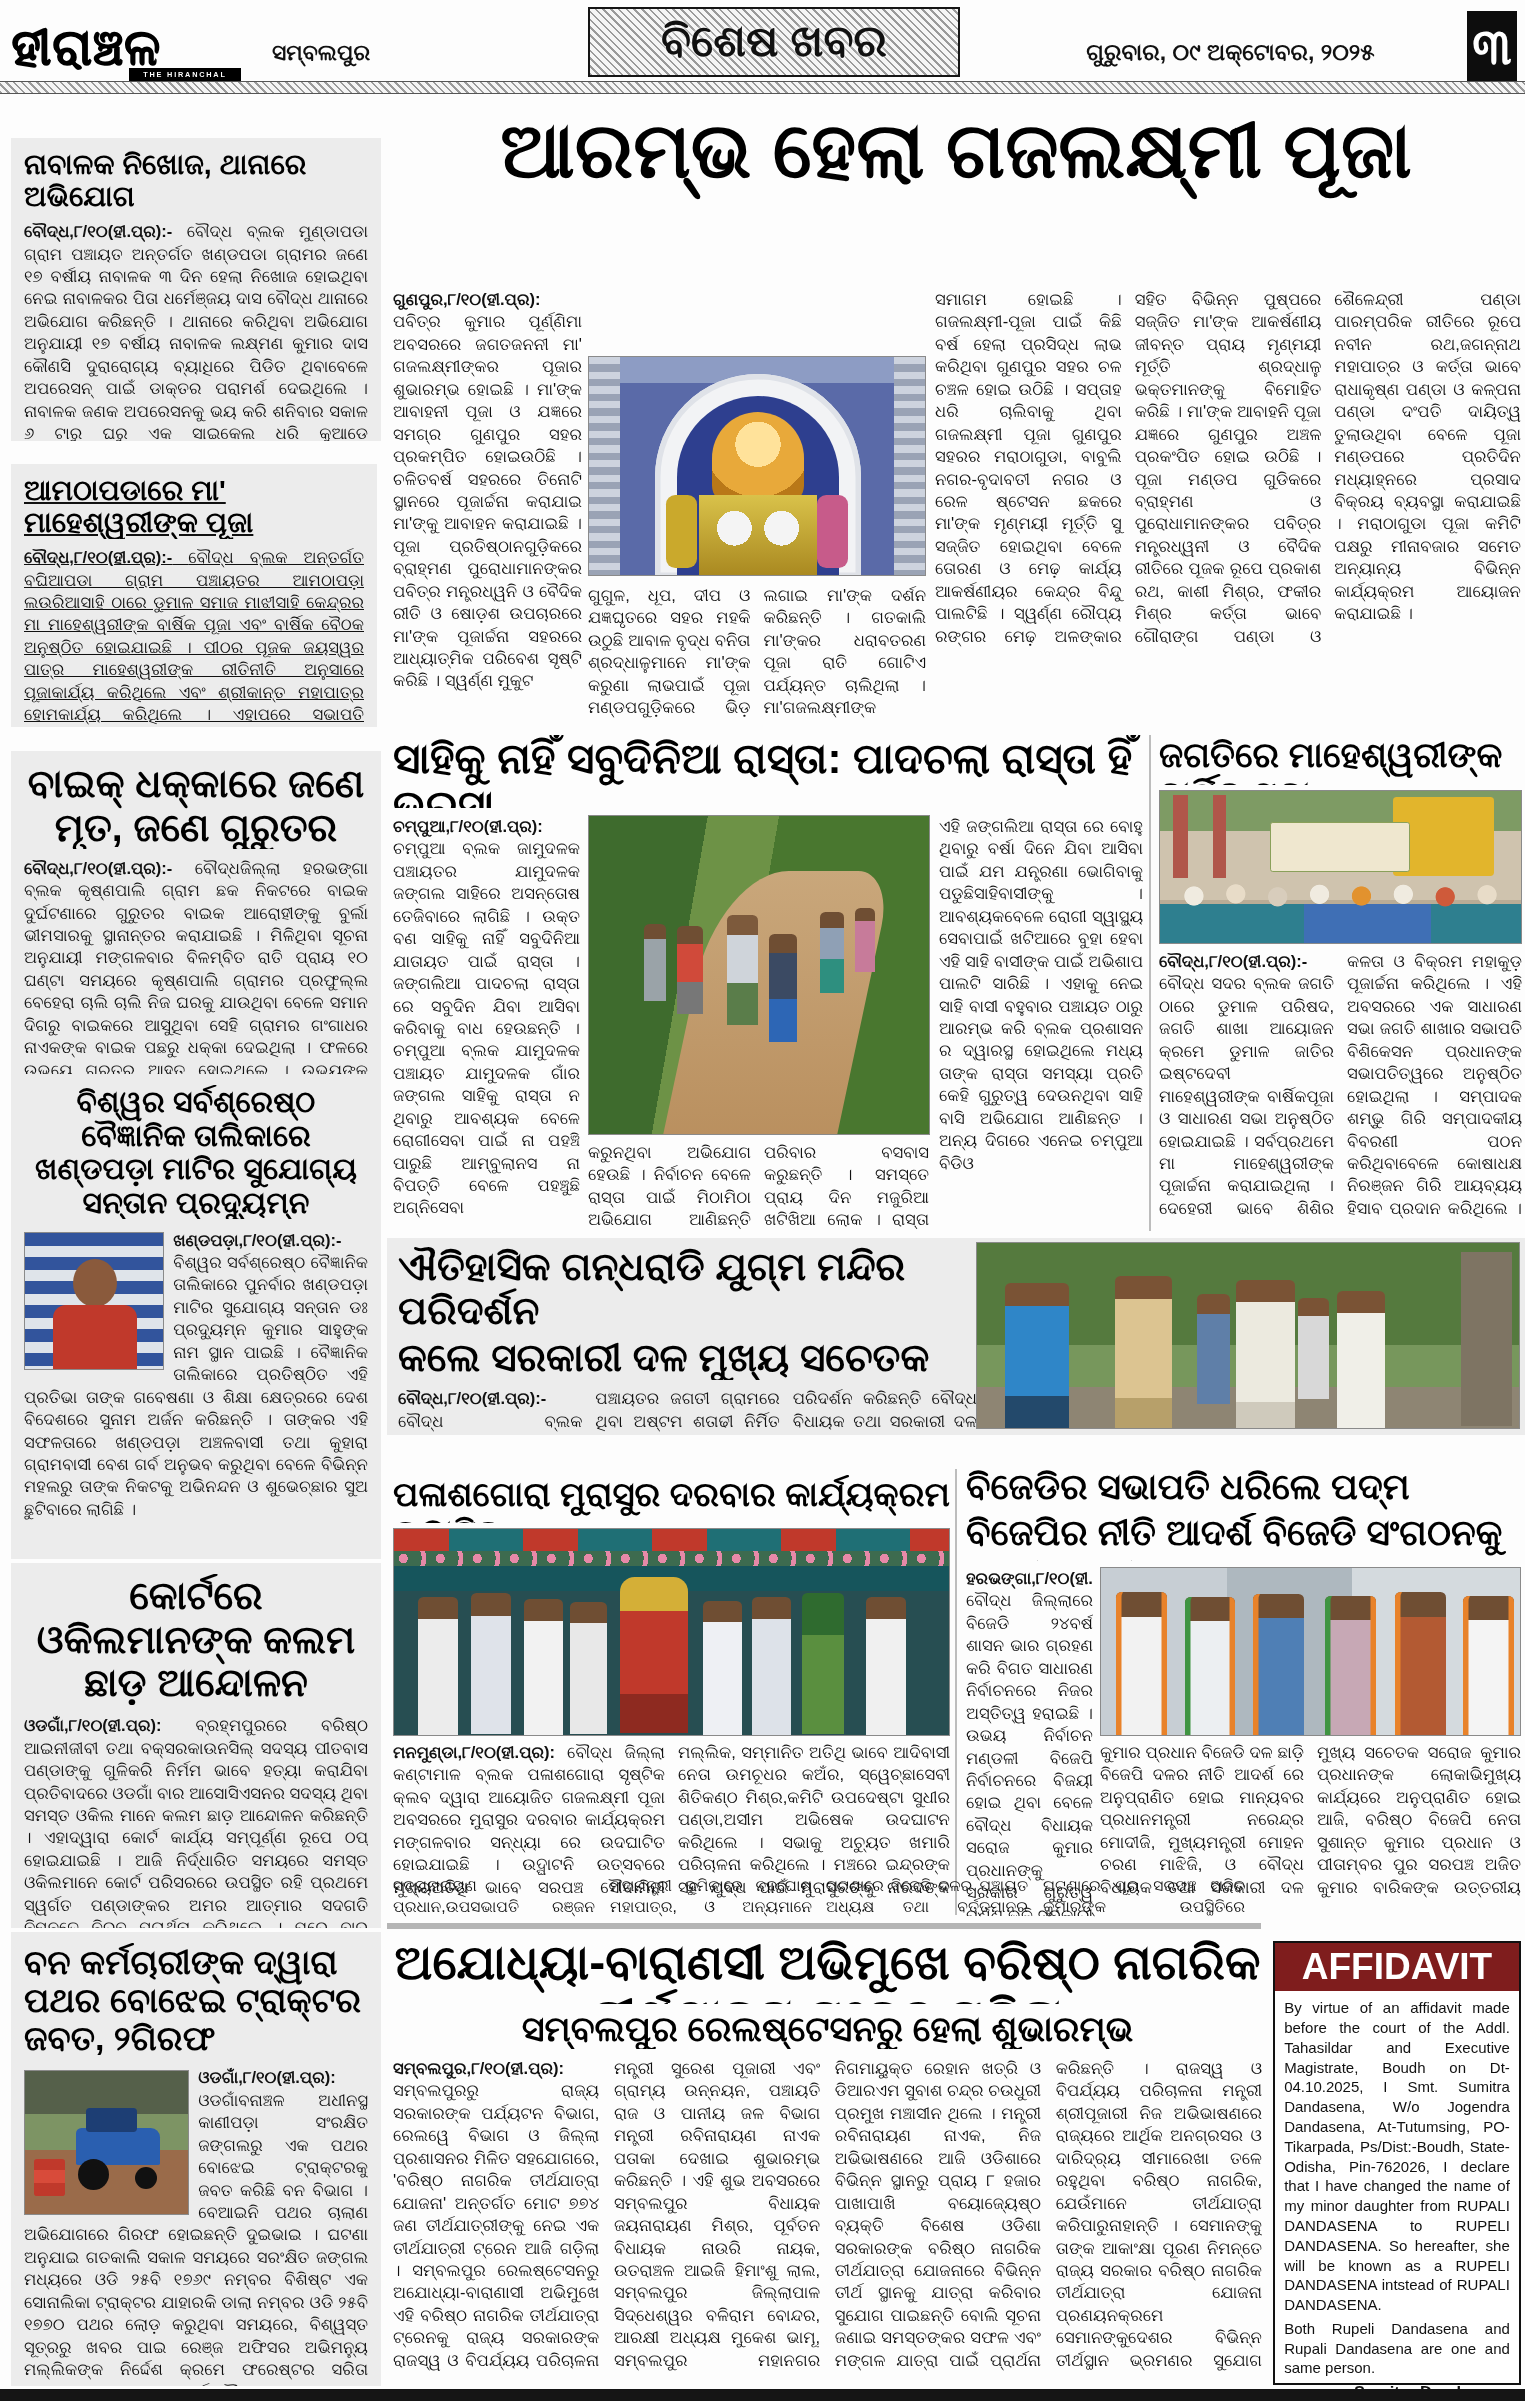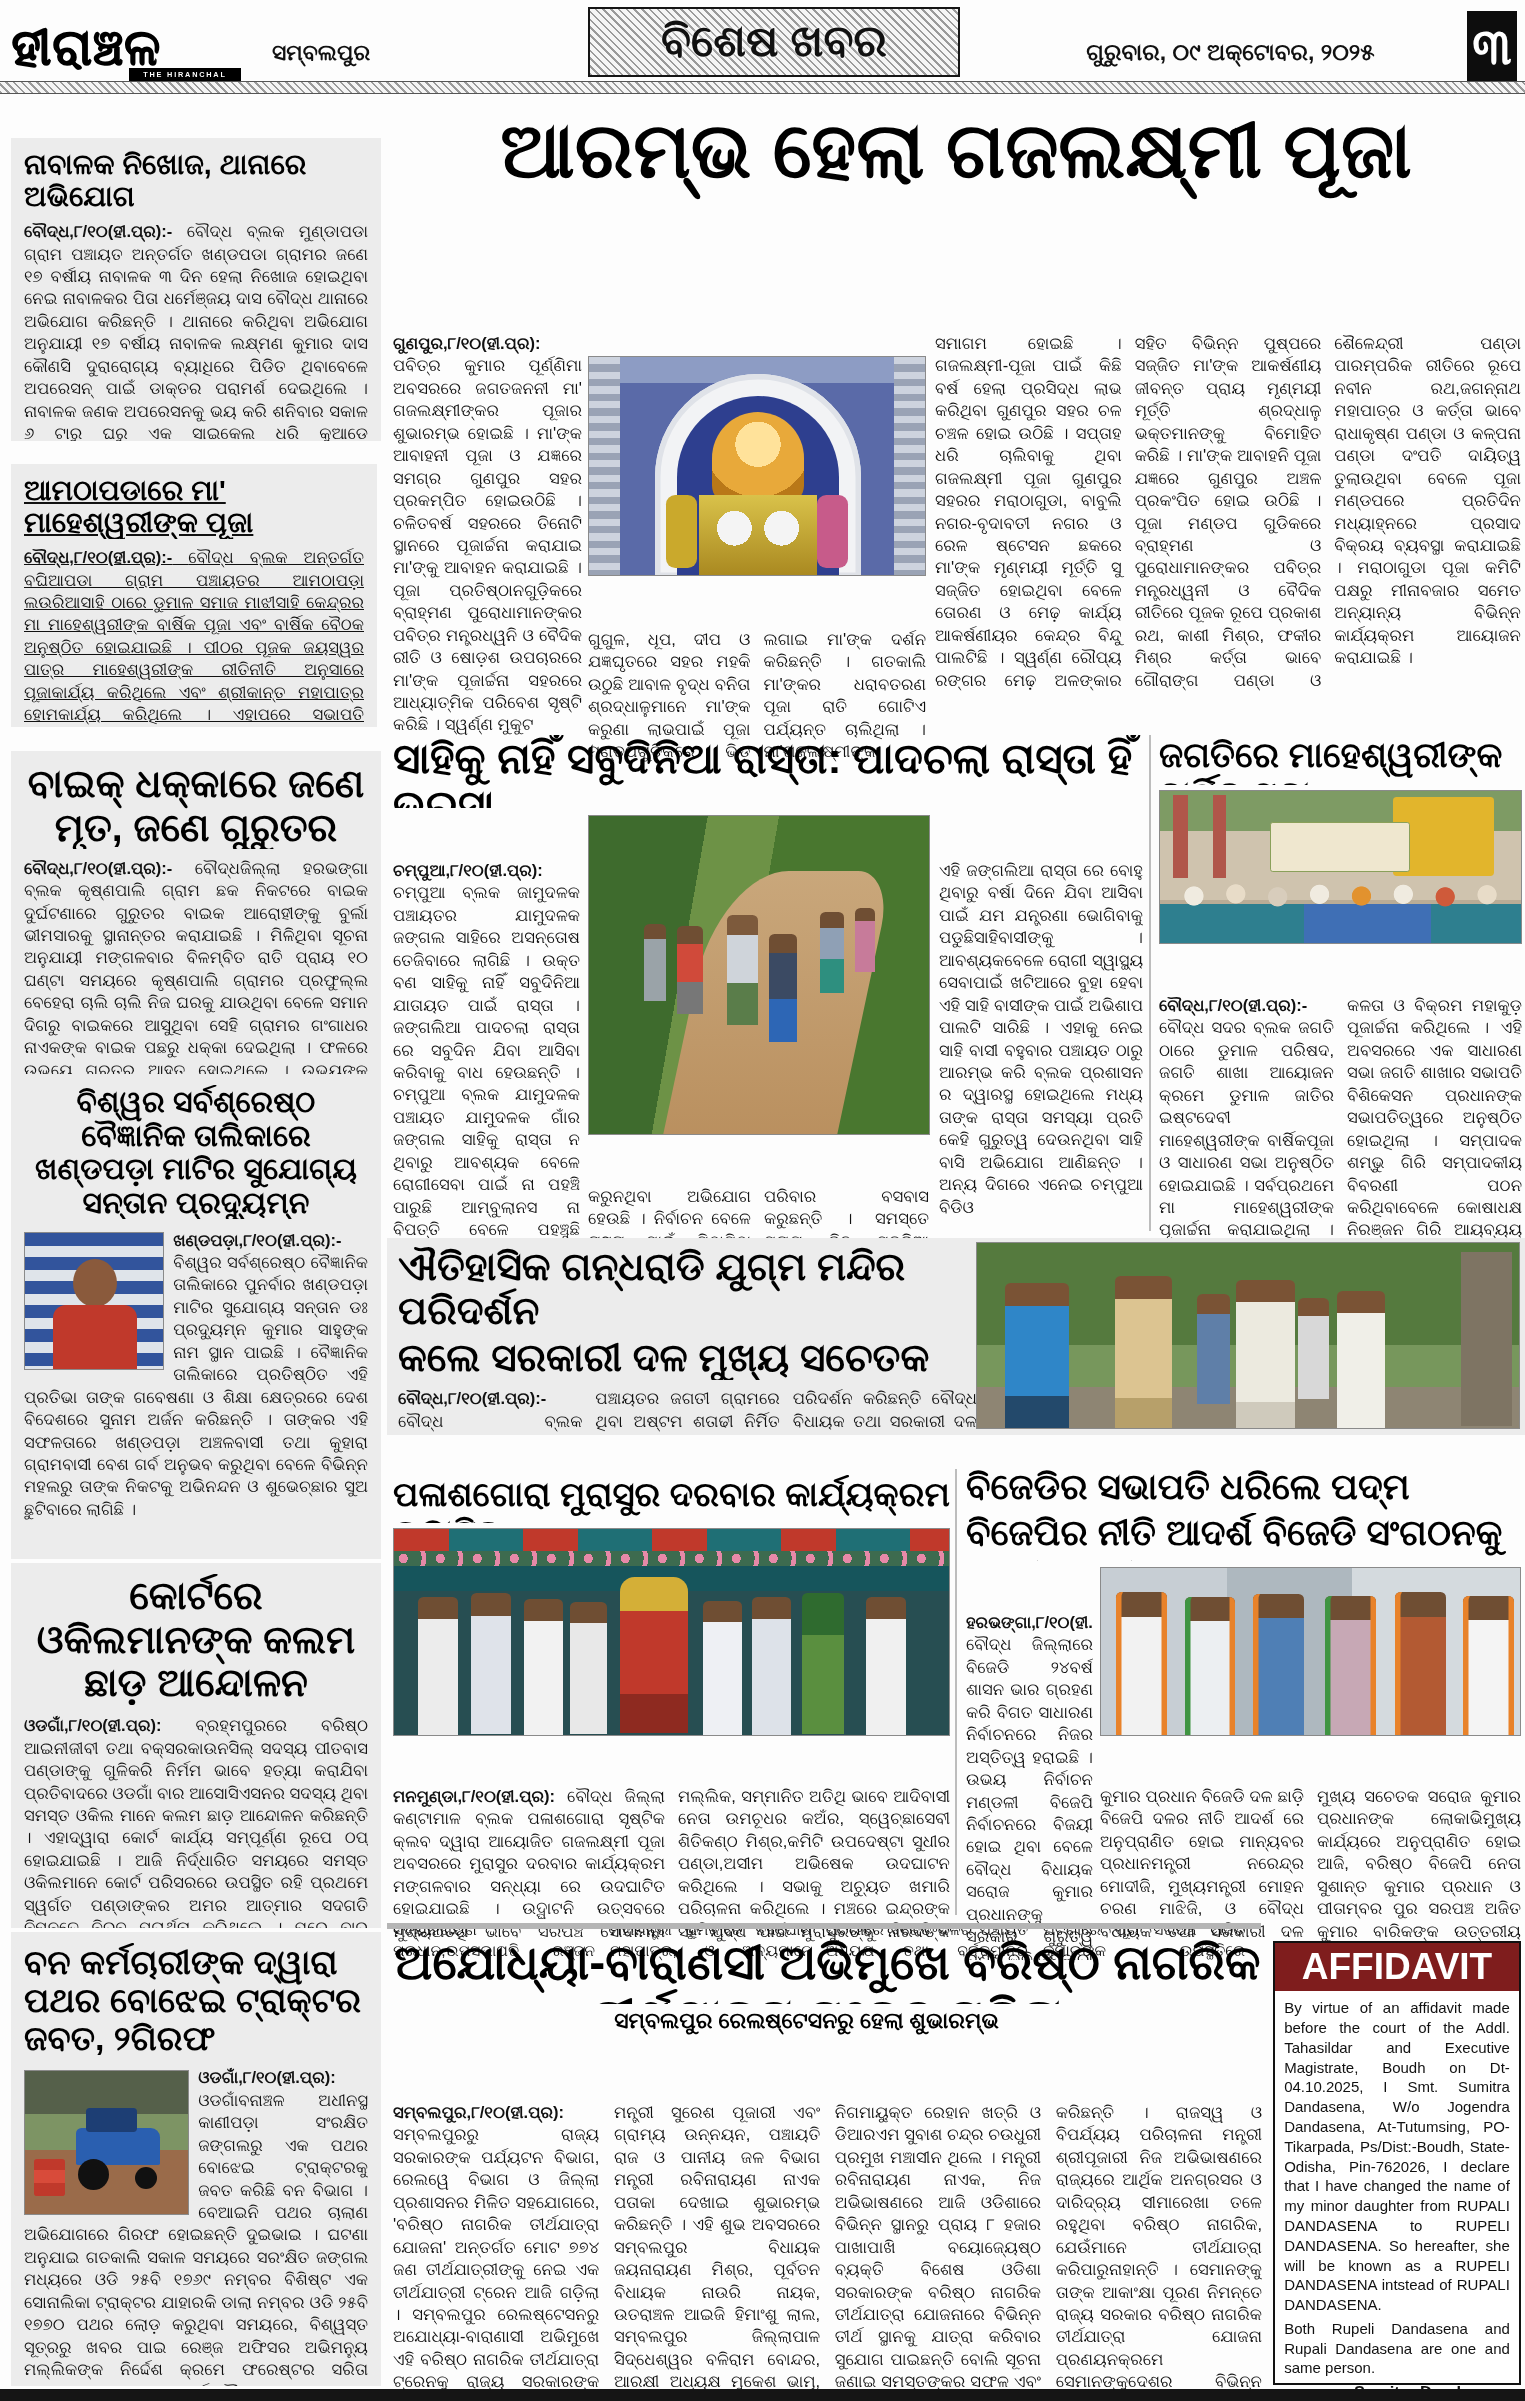--- a/index.html
+++ b/index.html
@@ -3,21 +3,21 @@
 <meta charset="utf-8">
 <style>
   html,body{margin:0;padding:0;background:#777;}
   #page{position:relative;width:1525px;height:2401px;background:#fdfdfd;margin:0 auto;
         font-family:"Liberation Sans","DejaVu Sans",sans-serif;color:#111;overflow:hidden;}
   .abs{position:absolute;}
   .hatch{background:repeating-linear-gradient(45deg,#9a9a9a 0 1.8px,#f5f5f5 1.8px 5.5px);}
   .graybox{background:#ececec;padding:11px 13px;box-sizing:border-box;overflow:hidden;}
   .hl{font-weight:900;color:#000;line-height:1.12;overflow:hidden;}
   .ctr{text-align:center;}
-  .body{font-size:16.5px;line-height:1.36;text-align:justify;overflow:hidden;margin-top:44px;}
+  .body{font-size:16.5px;line-height:1.36;text-align:justify;overflow:hidden;}
   .byl{font-weight:bold;}
   .photo{overflow:hidden;border:0.9px solid #8a8a8a;box-sizing:border-box;}
   .rule-v{background:#bdbdbd;width:1.8px;}
   .rule-h{background:#b5b5b5;}
   .cols2{column-count:2;column-gap:13px;}
   .cols3{column-count:3;column-gap:13px;}
   .cols4{column-count:4;column-gap:14.7px;}
   .affbox{border:2.8px solid #111;background:#fff;box-sizing:border-box;}
   .affhead{background:#7f1d1d;color:#fff;font-weight:900;font-size:37px;text-align:center;line-height:48px;height:48px;}
   .affbody{font-size:15px;line-height:1.32;text-align:justify;padding:7.3px 9.2px 0 9.2px;}
@@ -218,21 +218,21 @@
   </div>
   <div class="abs body cols2" style="left:1100px;top:1741px;width:421px;height:174px;">କୁମାର ପ୍ରଧାନ ବିଜେଡି ଦଳ ଛାଡ଼ି ବିଜେପି ଦଳର ନୀତି ଆଦର୍ଶ ରେ ଅନୁପ୍ରାଣିତ ହୋଇ ମାନ୍ୟବର ପ୍ରଧାନମନ୍ତ୍ରୀ ନରେନ୍ଦ୍ର ମୋଦୀଜି, ମୁଖ୍ୟମନ୍ତ୍ରୀ ମୋହନ ଚରଣ ମାଝିଜି, ଓ ବୌଦ୍ଧ ବିଧାୟକ ତଥା ସରକାରୀ ଦଳ ମୁଖ୍ୟ ସଚେତକ ସରୋଜ କୁମାର ପ୍ରଧାନଙ୍କ ଲୋକାଭିମୁଖ୍ୟ କାର୍ଯ୍ୟରେ ଅନୁପ୍ରାଣିତ ହୋଇ ଆଜି, ବରିଷ୍ଠ ବିଜେପି ନେତା ସୁଶାନ୍ତ କୁମାର ପ୍ରଧାନ ଓ ପୀତାମ୍ବର ପୁର ସରପଞ୍ଚ ଅଜିତ କୁମାର ବାରିକଙ୍କ ଉତ୍ତରୀୟ ପରିଧାନ କରି ବିଜେପି ଦଳରେ ଯୋଗଦାନ କରିଛନ୍ତି । ସମିତିସଭ୍ୟ ଶ୍ରୀ ପ୍ରଧାନ ଜଣେ ମିଷ୍ଟଭାଷୀ, ମିଳାପି, ସୁ ସଂଗଠକ ହୋଇଥିବାରୁ ବିଜେଡିକୁ ହରଭଙ୍ଗା ବ୍ଲକରେ ଝଟ୍କା ଲାଗିବା ସଂଗେ ସଂଗେ ବିଜେପିଦଳରେ ଆନନ୍ଦର ମାହୋଲ ସୃଷ୍ଟି ହୋଇଛି । ବର୍ତ୍ତମାନ ବିଜେଡି ଦଳରେ ଚିନ୍ତାର ବିଷୟ ସହିତ ଗତ ଦୁଇଦିନ ତଳେ ବିଜେଡି ବାଣିଗୋଛା ଡାକ ବଙ୍ଗଳା ରେ ରୁଦ୍ଧ ସାଙ୍ଗଠନିକ ବୈଠକ କଣ କରିଥିଲା</div>
 
   <div class="abs body" style="left:393px;top:1875px;width:202px;height:42px;font-size:15.6px;">ସତ୍ୟନାରାୟଣ ପ୍ରଧାନ,ଉପସଭାପତି ରଞ୍ଜନ ପଣ୍ଡା, ଯୋଗଦେଇ ଆନୁଷ୍ଠାନିକ ଭାବେ କାର୍ଯ୍ୟକ୍ରମ</div>
   <div class="abs body" style="left:610px;top:1875px;width:202px;height:42px;font-size:15.6px;">ମହାମନ୍ତ୍ରୀ ଭୂମିକାରେ ନଦଘୋଷ ମହାପାତ୍ର, ଓ ଅନ୍ୟମାନେ ବିଭିନ୍ନ ଭୂମିକା ରେ ଅଭିନୟ କରୁଛନ୍ତି ।</div>
   <div class="abs body" style="left:826px;top:1875px;width:202px;height:42px;font-size:15.6px;">ଘଟଣାରେ ବିଜେଡି ଦଳର ପଞ୍ଚାୟତ ଅଧ୍ୟକ୍ଷ ତଥା ବର୍ତ୍ତମାନର ପଞ୍ଚାୟତ ସମିତିସଭ୍ୟ ସରୋଜ</div>
   <div class="abs body" style="left:1043px;top:1875px;width:202px;height:42px;font-size:15.6px;">ଘଟଣାରେ ପୂର ସରପଞ୍ଚ ଅଜିତ କୁମାରଙ୍କ ଉପସ୍ଥିତିରେ ଅନୁଷ୍ଠାନିକ ଭାବେ</div>
   <div class="abs rule-h" style="left:387px;top:1923px;width:874px;height:5.5px;"></div>
 
   <div class="abs hl ctr" style="left:393px;top:1936px;width:869px;height:68px;font-size:48px;">ଅଯୋଧ୍ୟା-ବାରାଣସୀ ଅଭିମୁଖେ ବରିଷ୍ଠ ନାଗରିକ ତୀର୍ଥଯାତ୍ରା ଟ୍ରେନ ଗଡ଼ିଲା</div>
-  <div class="abs hl ctr" style="left:372px;top:2009px;width:869px;height:40px;font-size:22px;">ସମ୍ବଲପୁର ରେଲଷ୍ଟେସନରୁ ହେଲା ଶୁଭାରମ୍ଭ</div>
+  <div class="abs hl ctr" style="left:393px;top:2009px;width:869px;height:40px;font-size:35px;">ସମ୍ବଲପୁର ରେଲଷ୍ଟେସନରୁ ହେଲା ଶୁଭାରମ୍ଭ</div>
   <div class="abs body cols4" style="left:393px;top:2057px;width:869px;height:329px;">
     <span class="byl">ସମ୍ବଲପୁର,୮/୧୦(ହୀ.ପ୍ର):</span>
     <span>ସମ୍ବଲପୁରରୁ ରାଜ୍ୟ ସରକାରଙ୍କ ପର୍ଯ୍ୟଟନ ବିଭାଗ, ରେଲୱେ ବିଭାଗ ଓ ଜିଲ୍ଲା ପ୍ରଶାସନର ମିଳିତ ସହଯୋଗରେ, 'ବରିଷ୍ଠ ନାଗରିକ ତୀର୍ଥଯାତ୍ରା ଯୋଜନା' ଅନ୍ତର୍ଗତ ମୋଟ ୭୭୪ ଜଣ ତୀର୍ଥଯାତ୍ରୀଙ୍କୁ ନେଇ ଏକ ତୀର୍ଥଯାତ୍ରୀ ଟ୍ରେନ ଆଜି ଗଡ଼ିଲା । ସମ୍ବଲପୁର ରେଲଷ୍ଟେସନରୁ ଅଯୋଧ୍ୟା-ବାରାଣାସୀ ଅଭିମୁଖେ ଏହି ବରିଷ୍ଠ ନାଗରିକ ତୀର୍ଥଯାତ୍ରା ଟ୍ରେନକୁ ରାଜ୍ୟ ସରକାରଙ୍କ ରାଜସ୍ୱ ଓ ବିପର୍ଯ୍ୟୟ ପରିଚାଳନା ମନ୍ତ୍ରୀ ସୁରେଶ ପୂଜାରୀ ଏବଂ ଗ୍ରାମ୍ୟ ଉନ୍ନୟନ, ପଞ୍ଚାୟତି ରାଜ ଓ ପାନୀୟ ଜଳ ବିଭାଗ ମନ୍ତ୍ରୀ ରବିନାରାୟଣ ନାଏକ ପତାକା ଦେଖାଇ ଶୁଭାରମ୍ଭ କରିଛନ୍ତି । ଏହି ଶୁଭ ଅବସରରେ ସମ୍ବଲପୁର ବିଧାୟକ ଜୟନାରାୟଣ ମିଶ୍ର, ପୂର୍ବତନ ବିଧାୟକ ନାଉରି ନାୟକ, ଉତରାଞ୍ଚଳ ଆଇଜି ହିମାଂଶୁ ଲାଲ, ସମ୍ବଲପୁର ଜିଲ୍ଲାପାଳ ସିଦ୍ଧେଶ୍ୱର ବଳିରାମ ବୋନ୍ଦର, ଆରକ୍ଷୀ ଅଧ୍ୟକ୍ଷ ମୁକେଶ ଭାମୂ, ସମ୍ବଲପୁର ମହାନଗର ନିଗମାୟୁକ୍ତ ରେହାନ ଖତ୍ରି ଓ ଡିଆରଏମ ସୁବାଶ ଚନ୍ଦ୍ର ଚଉଧୁରୀ ପ୍ରମୁଖ ମଞ୍ଚାସୀନ ଥିଲେ । ମନ୍ତ୍ରୀ ରବିନାରାୟଣ ନାଏକ, ନିଜ ଅଭିଭାଷଣରେ ଆଜି ଓଡିଶାରେ ବିଭିନ୍ନ ସ୍ଥାନରୁ ପ୍ରାୟ ୮ ହଜାର ପାଖାପାଖି ବୟୋଜ୍ୟେଷ୍ଠ ବ୍ୟକ୍ତି ବିଶେଷ ଓଡିଶା ସରକାରଙ୍କ ବରିଷ୍ଠ ନାଗରିକ ତୀର୍ଥଯାତ୍ରା ଯୋଜନାରେ ବିଭିନ୍ନ ତୀର୍ଥ ସ୍ଥାନକୁ ଯାତ୍ରା କରିବାର ସୁଯୋଗ ପାଇଛନ୍ତି ବୋଲି ସୂଚନା ଜଣାଇ ସମସ୍ତଙ୍କର ସଫଳ ଏବଂ ମଙ୍ଗଳ ଯାତ୍ରା ପାଇଁ ପ୍ରାର୍ଥନା କରିଛନ୍ତି । ରାଜସ୍ୱ ଓ ବିପର୍ଯ୍ୟୟ ପରିଚାଳନା ମନ୍ତ୍ରୀ ଶ୍ରୀପୂଜାରୀ ନିଜ ଅଭିଭାଷଣରେ ରାଜ୍ୟରେ ଆର୍ଥିକ ଅନଗ୍ରସର ଓ ଦାରିଦ୍ର୍ୟ ସୀମାରେଖା ତଳେ ରହୁଥିବା ବରିଷ୍ଠ ନାଗରିକ, ଯେଉଁମାନେ ତୀର୍ଥଯାତ୍ରା କରିପାରୁନାହାନ୍ତି । ସେମାନଙ୍କୁ ତାଙ୍କ ଆକାଂକ୍ଷା ପୂରଣ ନିମନ୍ତେ ରାଜ୍ୟ ସରକାର ବରିଷ୍ଠ ନାଗରିକ ତୀର୍ଥଯାତ୍ରା ଯୋଜନା ପ୍ରଣୟନକ୍ରମେ ସେମାନଙ୍କୁଦେଶର ବିଭିନ୍ନ ତୀର୍ଥସ୍ଥାନ ଭ୍ରମଣର ସୁଯୋଗ ପ୍ରଦାନ କରି ତାଙ୍କ ସନ୍ତାନର ଦାୟିତ୍ୱ ବହନ କରିଛନ୍ତି ବୋଲି କହିଥିଲେ । ସମସ୍ତଯାତ୍ରାଙ୍କୁ ସ୍ୱାଗତ କରି ସେମାନଙ୍କର ରହଣି, ସୁସ୍ଥ ପରୀକ୍ଷା, ଖାଦ୍ୟପେୟ ବ୍ୟବସ୍ଥା, ମୁଖ୍ୟ ଭୋଜନ ଓ ସାନ୍ଧ୍ୟ ଜଳଖିଆ ଇତ୍ୟାଦି ସମସ୍ତ ସୁବିଧାର ବ୍ୟବସ୍ଥା ଜିଲ୍ଲା ପ୍ରଶାସନ ତରଫରୁ କରାଯାଇଛି ବୋଲି ସେ କହିଥିଲେ । ସୂଚନା ଅନୁଯାୟୀ ଏହି ଯୋଜନା ମାଧମରେ ସମ୍ବଲପୁର ରେଲଷ୍ଟେସନ ଠାରୁ ଅଯୋଧ୍ୟା-ବାରାଣାସୀ ଅଭିମୁଖେ ବରିଷ୍ଠ ନାଗରିକ ତୀର୍ଥଯାତ୍ରା ଟ୍ରେନ୍ର ସମ୍ବଲପୁର ଜିଲ୍ଲାରୁ ୮୯ ଜଣ, ସୁବର୍ଣ୍ଣପୁରରୁ ୫୨, ଦେଓଗଡ଼ରୁ ୭୭, ଅନୁଗୁଳରୁ ୧୦୯ ଜଣ, ଝାରସୁଗୁଡ଼ାରୁ ୫୦, ସୁନ୍ଦରଗଡ଼ ରୁ ୧୮୦, ବଲାଙ୍ଗିରରୁ ୧୪୧, ବରଗଡରୁ ୧୨୨, ଏହିପରିଅଯୋଧ୍ୟା ୭୭୪ ଜଣ ଯାତ୍ରୀ ବରିଷ୍ଠ ନାଗରିକ, ଅଯୋଧ୍ୟା ଓ ବାରାଣାସୀ ତୀର୍ଥସ୍ଥାନ ଭ୍ରମଣର ସୁଯୋଗ ପାଇଛନ୍ତି । ଯାତ୍ରୀମାନଙ୍କ ପାଇଁ ଖାଦ୍ୟ, ପାନୀୟ, ଏବଂ ଆଶ୍ରୟସ୍ଥଳୀର ବ୍ୟବସ୍ଥା କରାଯାଇଛି ଏହା ସହିତ ସ୍ୱାସ୍ଥ୍ୟ ଜନିତ ସମସ୍ୟା ନିରାକରଣ ନିମନ୍ତେ ଏକ ଡାକ୍ତରି ଟିମ ଏବଂ ୨୫ ଜଣ ଏସ୍କର୍ଟ ଅଧିକାରୀ ମଧ ସାଙ୍ଗରେ ରହିଛନ୍ତି ।</span>
   </div>
 
   <div class="abs affbox" style="left:1273px;top:1941px;width:248px;height:444px;">
     <div class="affhead">AFFIDAVIT</div>
     <div class="affbody">By virtue of an affidavit made before the court of the Addl. Tahasildar and Executive Magistrate, Boudh on Dt-04.10.2025, I Smt. Sumitra Dandasena, W/o Jogendra Dandasena, At-Tutumsing, PO-Tikarpada, Ps/Dist:-Boudh, State-Odisha, Pin-762026, I declare that I have changed the name of my minor daughter from RUPALI DANDASENA to RUPELI DANDASENA. So hereafter, she will be known as a RUPELI DANDASENA intstead of RUPALI DANDASENA.</div>
     <div class="affbody" style="padding-top:3.7px;">Both Rupeli Dandasena and Rupali Dandasena are one and same person.</div>
     <div class="affsig">Sumitra Dandasena</div>

